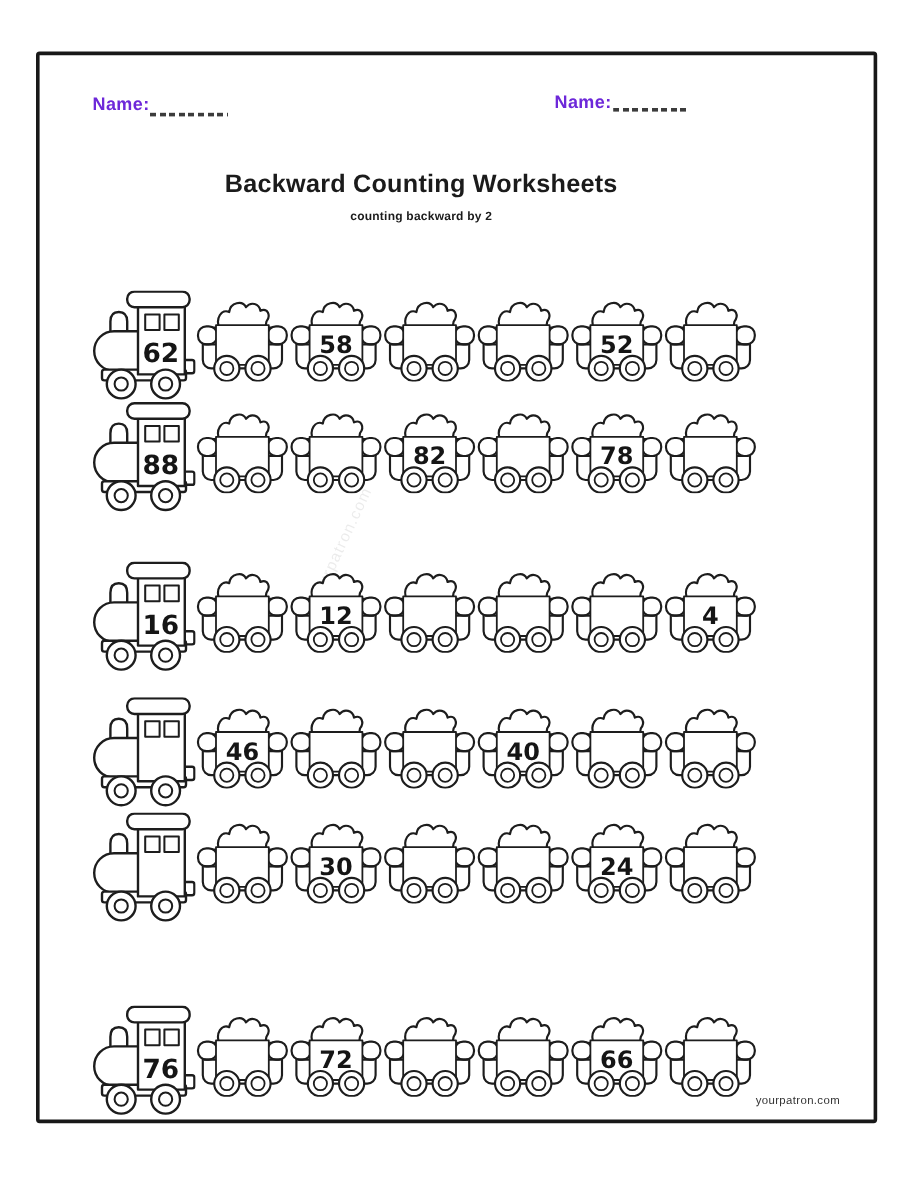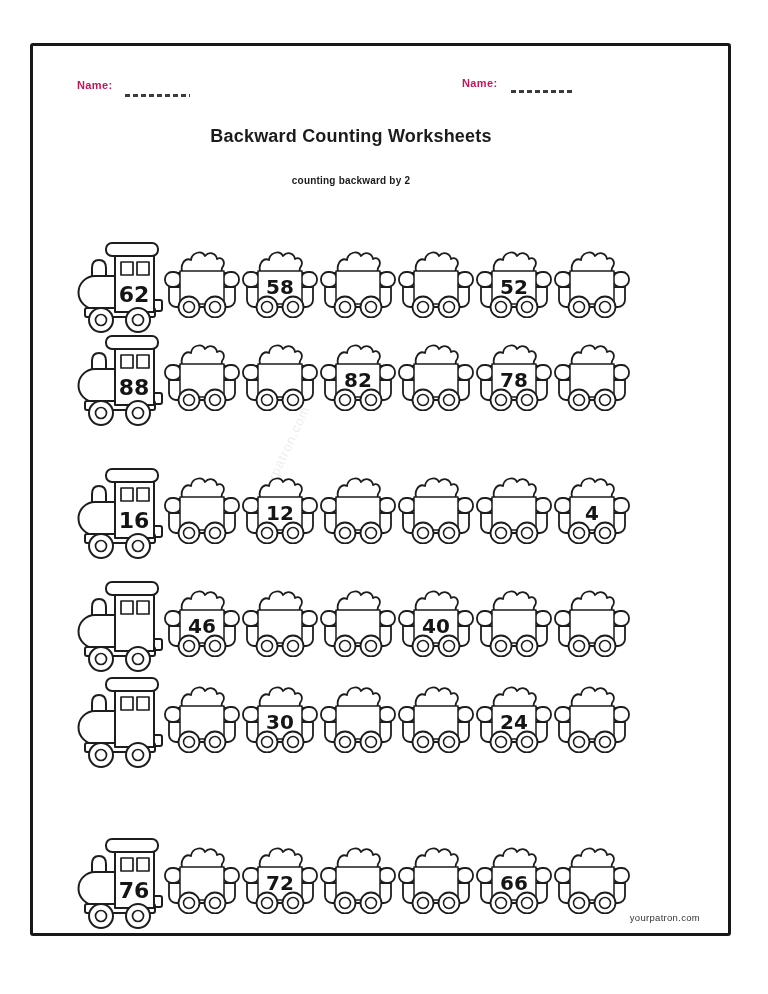--- a/index.html
+++ b/index.html
@@ -6,35 +6,35 @@
   body{
     width:768px;height:994px;background:#ffffff;position:relative;
     font-family:"Liberation Sans",sans-serif;color:#1b1b1b;overflow:hidden;
   }
   .page{position:absolute;inset:0;background:#ffffff;}
   .frame{
     position:absolute;left:30px;top:43px;width:695px;height:887px;
     border:3px solid #181818;border-radius:3px;background:transparent;
   }
   .hdr-label{
-    position:absolute;font-size:11px;font-weight:700;letter-spacing:.4px;color:#be185d;
+    position:absolute;font-size:15px;font-weight:700;letter-spacing:.4px;color:#6d28d9;
   }
   .name-label{left:77px;top:79px;}
   .date-label{left:462px;top:77px;}
   .dash{
     position:absolute;height:3px;
     background:repeating-linear-gradient(90deg,#3c3c3c 0 5px,transparent 5px 8px);
   }
   .name-dash{left:125px;top:94px;width:65px;}
   .date-dash{left:511px;top:90px;width:62px;}
   .title,.subtitle{
     position:absolute;left:0;width:702px;text-align:center;color:#1b1b1b;
     font-weight:600;letter-spacing:.2px;
   }
-  .title{top:126px;font-size:18px;}
+  .title{top:142px;font-size:21px;}
   .subtitle{top:175px;font-size:10px;}
   .train-row{
     position:absolute;left:77px;height:92px;display:flex;align-items:center;
   }
   .engine{width:86px;height:92px;flex:0 0 auto;}
   .car{width:78px;height:68px;flex:0 0 auto;margin-bottom:8px;}
   .num{
     font-family:"DejaVu Sans",sans-serif;font-weight:700;fill:#151515;text-anchor:middle;
   }
   .num-e{font-size:22px;}

